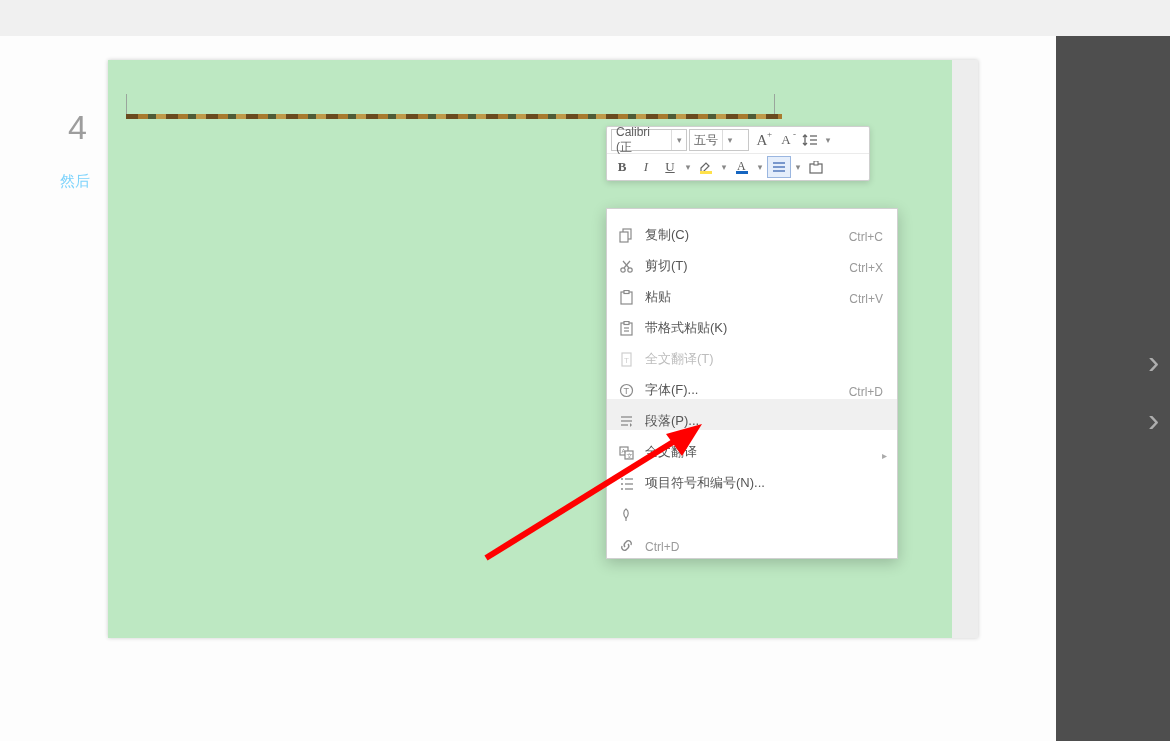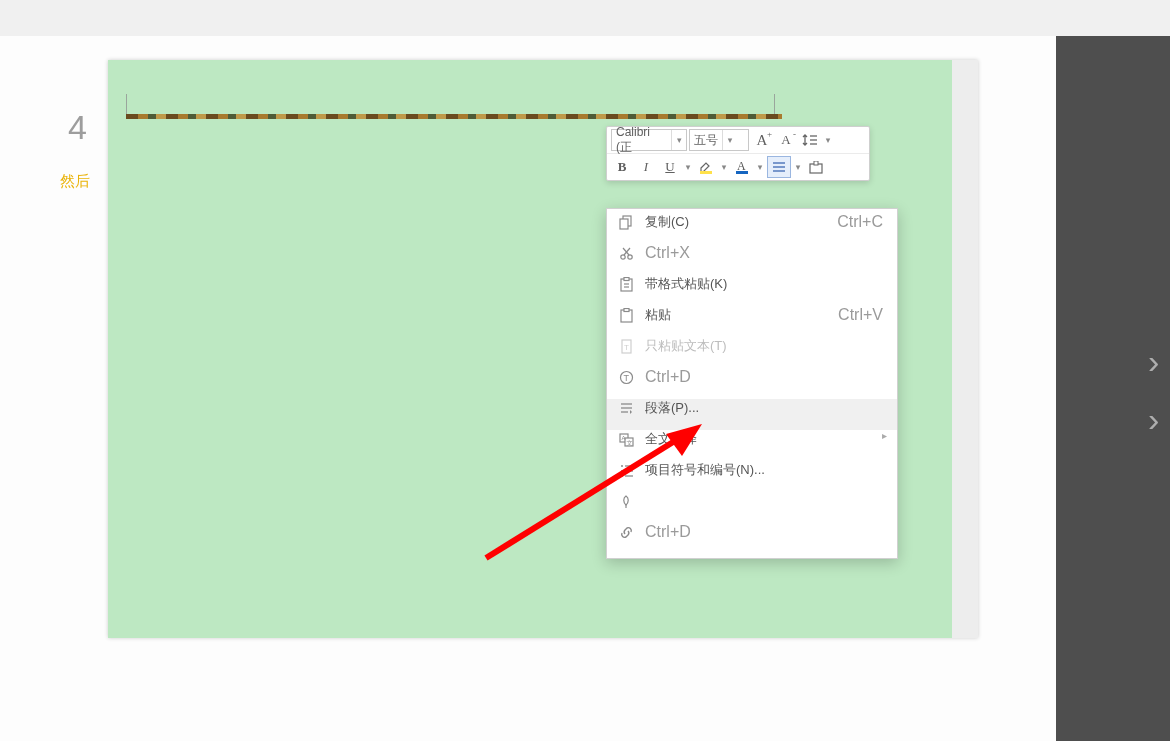--- a/index.html
+++ b/index.html
@@ -42,21 +42,21 @@
     position: absolute;
     left: 68px; top: 108px;
     font-size: 34px;
     color: #9d9d9d;
     font-weight: 300;
   }
   .step-text {
     position: absolute;
     left: 60px; top: 172px;
     font-size: 15px;
-    color: #eab308;
+    color: #7dd3fc;
   }
 
   
   .shot {
     position: absolute;
     left: 108px; top: 60px;
     width: 870px; height: 578px;
     background: #bde8c2; 
     box-shadow: 0 0 4px rgba(0,0,0,0.2);
     overflow: hidden;
@@ -156,40 +156,40 @@
     position: absolute;
     left: 498px; top: 148px;
     width: 290px;
     background: #ffffff;
     border: 1px solid #d0d0d0;
     box-shadow: 0 4px 14px rgba(0,0,0,0.2);
     padding: 4px 0;
   }
   .ctx-item {
     display: flex;
-    align-items: flex-start;
+    align-items: flex-end;
     height: 31px;
     padding: 0 14px 0 8px;
     color: #555;
     font-size: 13px;
     position: relative;
   }
   .ctx-item.highlight {
     background: #f0f0f0;
   }
   .ctx-item.disabled { color: #bdbdbd; }
   .ctx-icon {
     width: 22px; height: 18px;
     display: flex; align-items: center; justify-content: center;
     margin-right: 8px;
     color: #8a8a8a;
   }
   .ctx-item.disabled .ctx-icon { color: #cfcfcf; }
   .ctx-label { flex: 1; }
-  .ctx-accel { color: #9a9a9a; font-size: 16px; }
+  .ctx-accel { color: #9a9a9a; font-size: 12px; }
   .ctx-sub::after {
     content: "▸";
     color: #aaa;
     font-size: 10px;
     position: absolute;
     right: 10px;
   }
 
   
   .arrow {
@@ -319,70 +319,72 @@
       <span class="ctx-icon">
         <svg width="15" height="15">
             <g fill="none" stroke="currentColor" stroke-width="1.2">
         <circle cx="4" cy="11" r="2.2"></circle>
               <circle cx="11" cy="11" r="2.2"></circle>
         <line x1="5" y1="9" x2="11" y2="2"></line>
               <line x1="10" y1="9" x2="4" y2="2"></line>
             </g>
           </svg>
       </span>
+      <span class="ctx-label">剪切(T)</span>
       <span class="ctx-accel">Ctrl+X</span>
+    </div>
+
+    <div class="ctx-item">
+      <span class="ctx-icon">
+        <svg width="15" height="15">
+            <g fill="none" stroke="currentColor" stroke-width="1.2">
+        <rect x="2" y="2" width="11" height="12"></rect>
+              <rect x="5" y="0.5" width="5" height="3" fill="#fff"></rect>
+            </g>
+          </svg>
+      </span>
+      <span class="ctx-label">粘贴</span>
+      <span class="ctx-accel">Ctrl+V</span>
     </div>
 
     <div class="ctx-item">
       <span class="ctx-icon">
         <svg width="15" height="15">
             <g fill="none" stroke="currentColor" stroke-width="1.2">
         <rect x="2" y="2" width="11" height="12"></rect>
               <rect x="5" y="0.5" width="5" height="3" fill="#fff"></rect>
         <line x1="5" y1="7" x2="10" y2="7"></line>
               <line x1="5" y1="10" x2="10" y2="10"></line>
             </g>
           </svg>
       </span>
       <span class="ctx-label">带格式粘贴(K)</span>
     </div>
 
-    <div class="ctx-item">
-      <span class="ctx-icon">
-        <svg width="15" height="15">
-            <g fill="none" stroke="currentColor" stroke-width="1.2">
-        <rect x="2" y="2" width="11" height="12"></rect>
-              <rect x="5" y="0.5" width="5" height="3" fill="#fff"></rect>
-            </g>
-          </svg>
-      </span>
-      <span class="ctx-label">粘贴</span>
-      <span class="ctx-accel">Ctrl+V</span>
-    </div>
-
     <div class="ctx-item disabled">
       <span class="ctx-icon">
         <svg width="15" height="15">
             <g fill="none" stroke="currentColor" stroke-width="1.2">
         <rect x="3" y="1" width="9" height="13"></rect>
               <text x="5" y="11" font-size="8" fill="currentColor" stroke="none">T</text>
             </g>
           </svg>
       </span>
-      <span class="ctx-label">只粘贴文本(T)</span>
+      <span class="ctx-label">全文翻译(T)</span>
     </div>
 
 
     <div class="ctx-item">
       <span class="ctx-icon">
         <svg width="15" height="15">
             <circle cx="7.5" cy="7.5" r="6" fill="none" stroke="currentColor" stroke-width="1.2"></circle>
         <text x="4.5" y="11" font-size="9" fill="currentColor">T</text>
           </svg>
       </span>
+      <span class="ctx-label">字体(F)...</span>
       <span class="ctx-accel">Ctrl+D</span>
     </div>
 
     <div class="ctx-item highlight">
       <span class="ctx-icon">
         <svg width="15" height="15">
             <g stroke="currentColor" stroke-width="1.3">
         <line x1="2" y1="3" x2="13" y2="3"></line>
               <line x1="2" y1="7" x2="13" y2="7"></line>
         <line x1="2" y1="11" x2="9" y2="11"></line>

